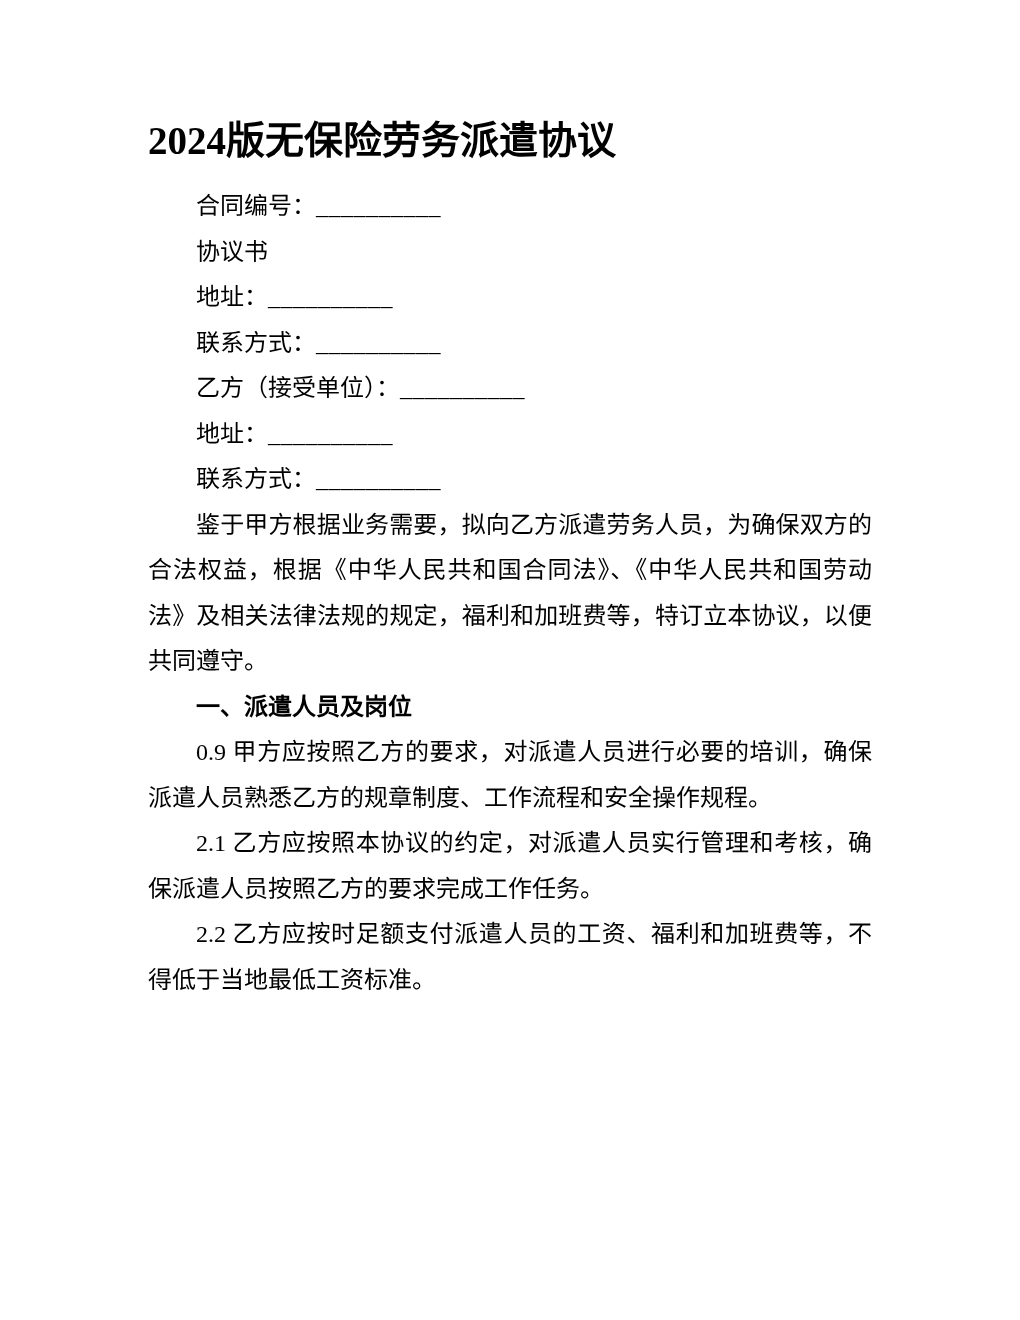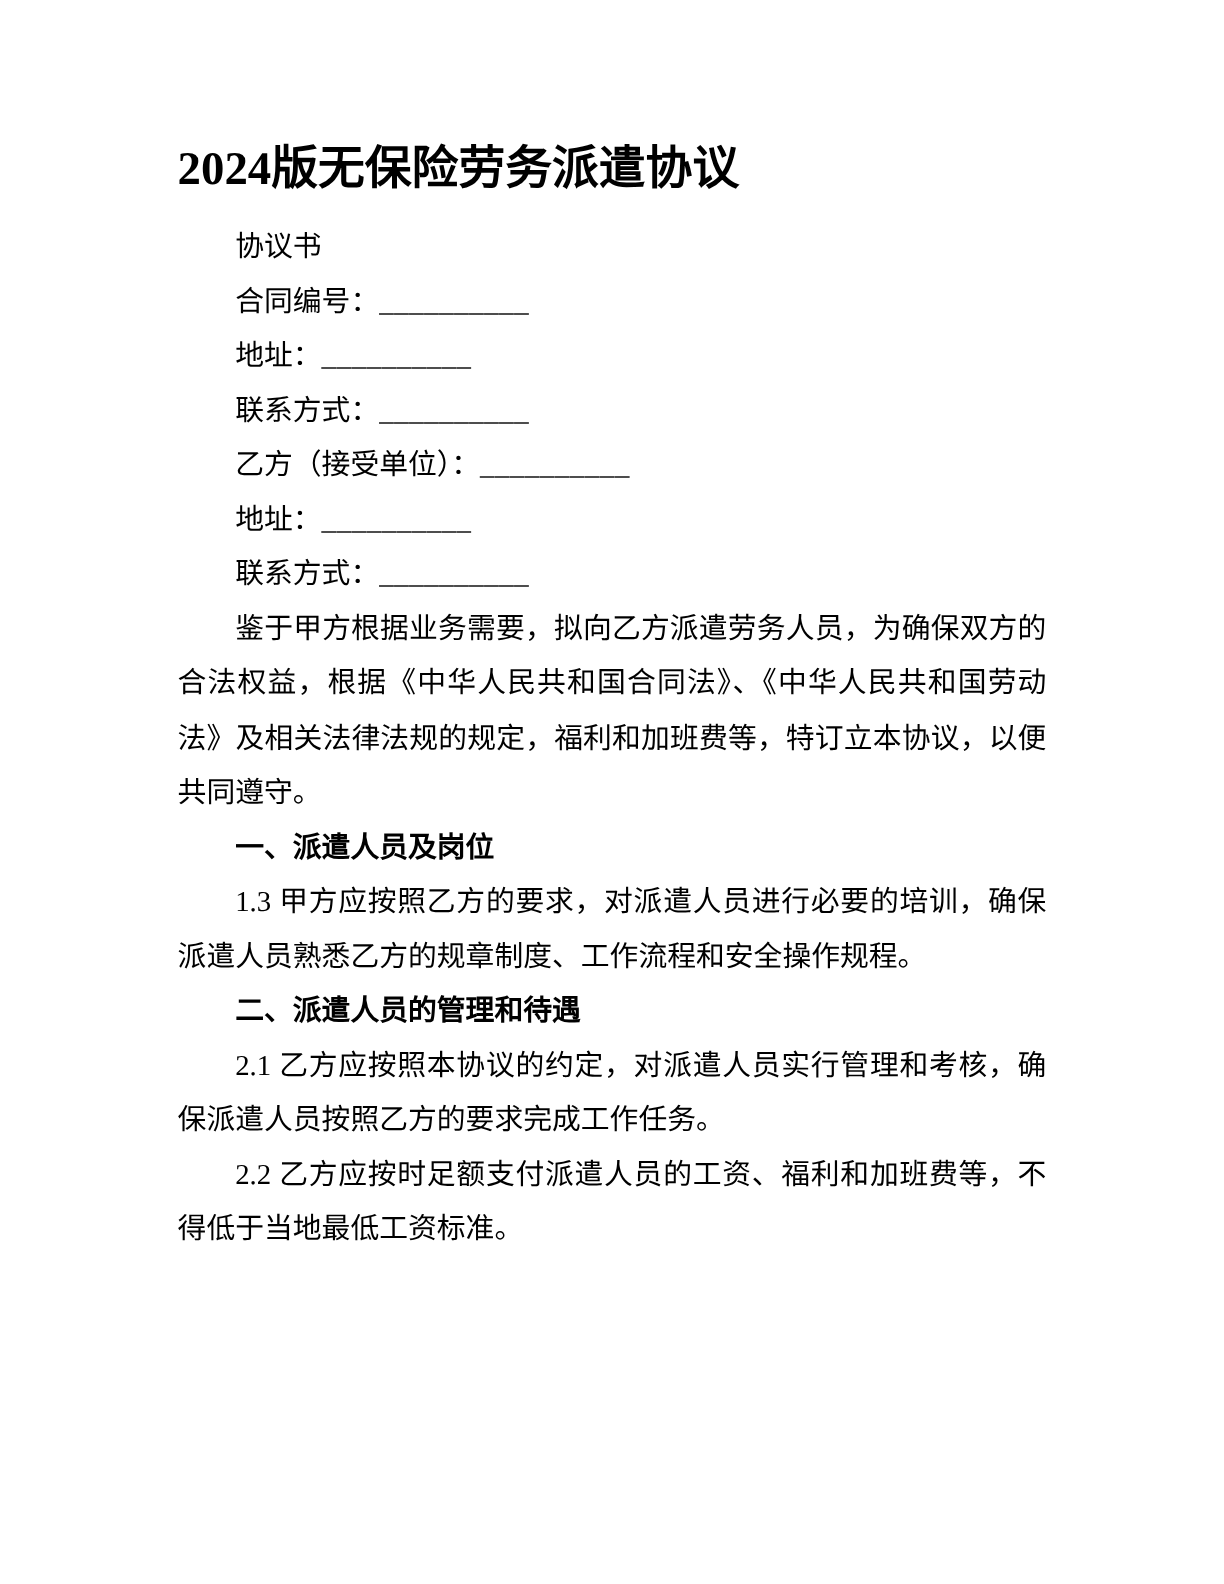--- a/index.html
+++ b/index.html
@@ -42,41 +42,40 @@
     letter-spacing: 0.5px;
   }
 </style>
 </head>
 <body>
 
 <div class="doc">
 
   <h1 class="title">2024版无保险劳务派遣协议</h1>
 
+  <p class="line"><span>合同编号：</span><span class="blank">__________</span></p>
+
   <p class="line"><span>协议书</span><span class="blank"></span></p>
-
-  <p class="line"><span>合同编号：</span><span class="blank">__________</span></p>
 
 
   <p class="line"><span>地址：</span><span class="blank">__________</span></p>
 
   <p class="line"><span>联系方式：</span><span class="blank">__________</span></p>
 
   <p class="line"><span>乙方（接受单位）：</span><span class="blank">__________</span></p>
 
   <p class="line"><span>地址：</span><span class="blank">__________</span></p>
 
   <p class="line"><span>联系方式：</span><span class="blank">__________</span></p>
 
   <p class="line">鉴于甲方根据业务需要，拟向乙方派遣劳务人员，为确保双方的合法权益，根据《中华人民共和国合同法》、《中华人民共和国劳动法》及相关法律法规的规定，福利和加班费等，特订立本协议，以便共同遵守。</p>
 
   <h2 class="line heading">一、派遣人员及岗位</h2>
 
 
-  <p class="line">1.3 甲方应按照乙方的要求，对派遣人员进行必要的培训，确保派遣人员熟悉乙方的规章制度、工作流程和安全操作规程。</p>
+  <p class="line">0.9 甲方应按照乙方的要求，对派遣人员进行必要的培训，确保派遣人员熟悉乙方的规章制度、工作流程和安全操作规程。</p>
 
-  <h2 class="line heading">二、派遣人员的管理和待遇</h2>
 
   <p class="line">2.1 乙方应按照本协议的约定，对派遣人员实行管理和考核，确保派遣人员按照乙方的要求完成工作任务。</p>
 
   <p class="line">2.2 乙方应按时足额支付派遣人员的工资、福利和加班费等，不得低于当地最低工资标准。</p>
 
 </div>
 
 </body></html>

